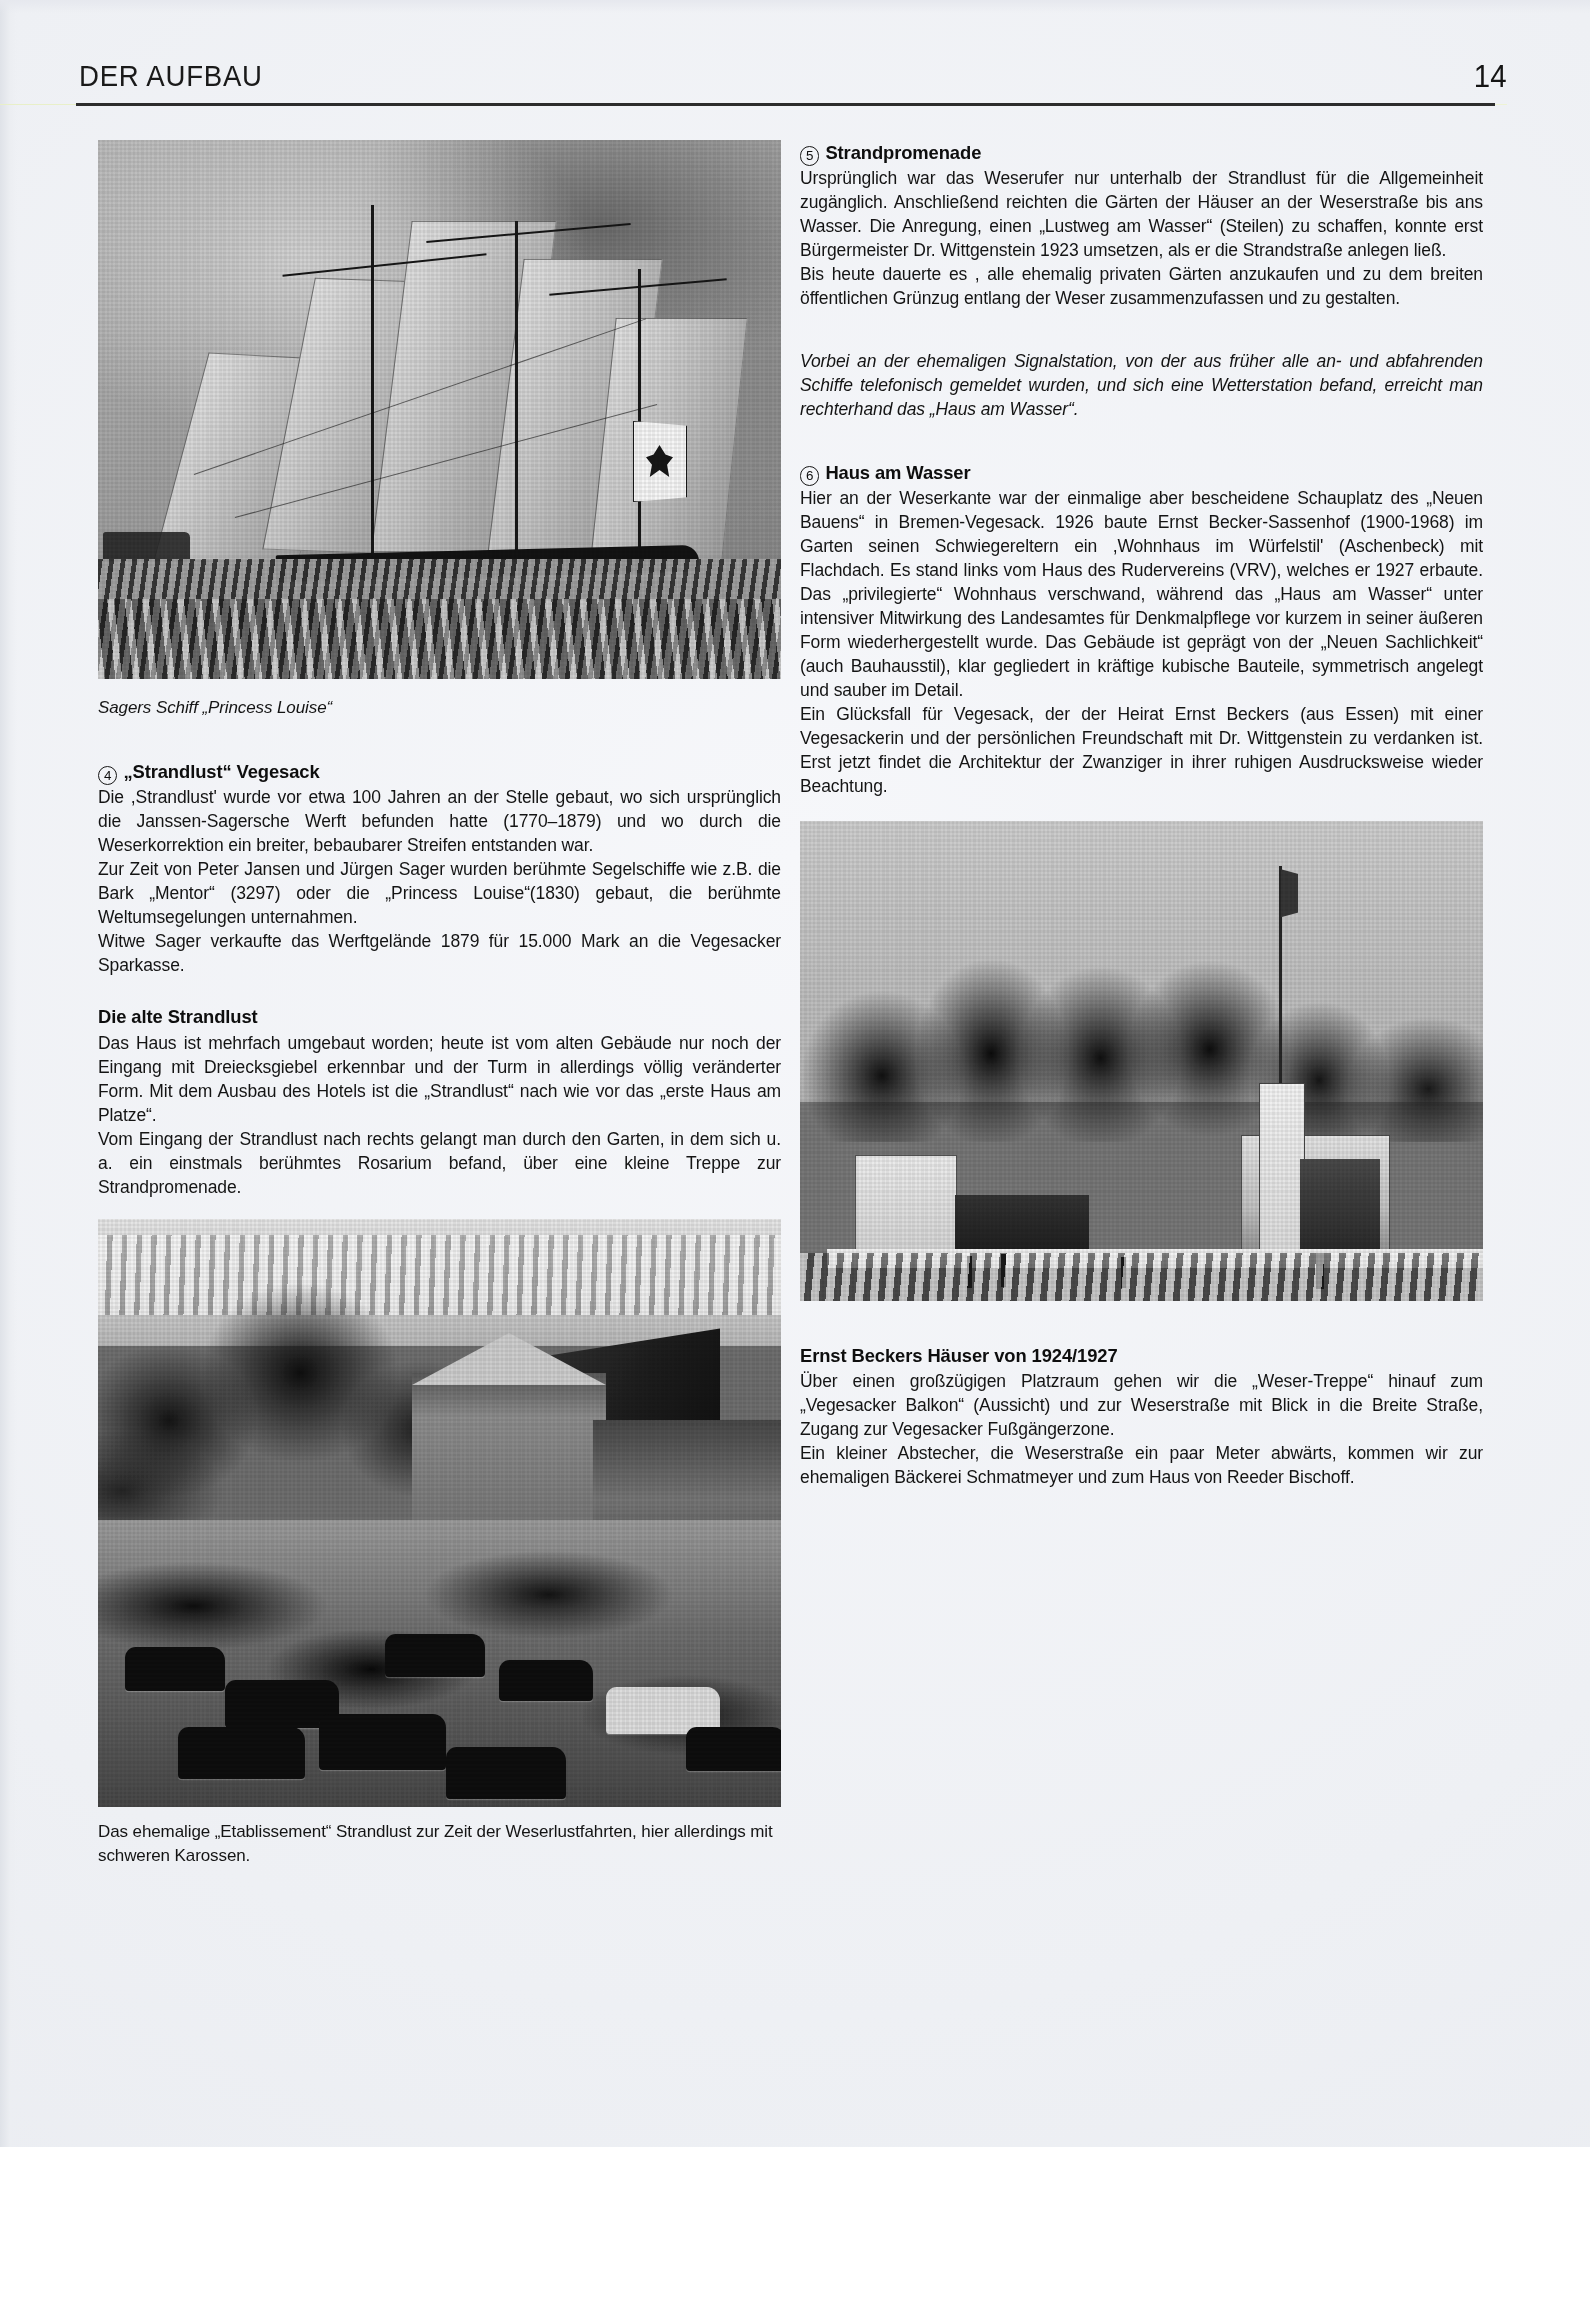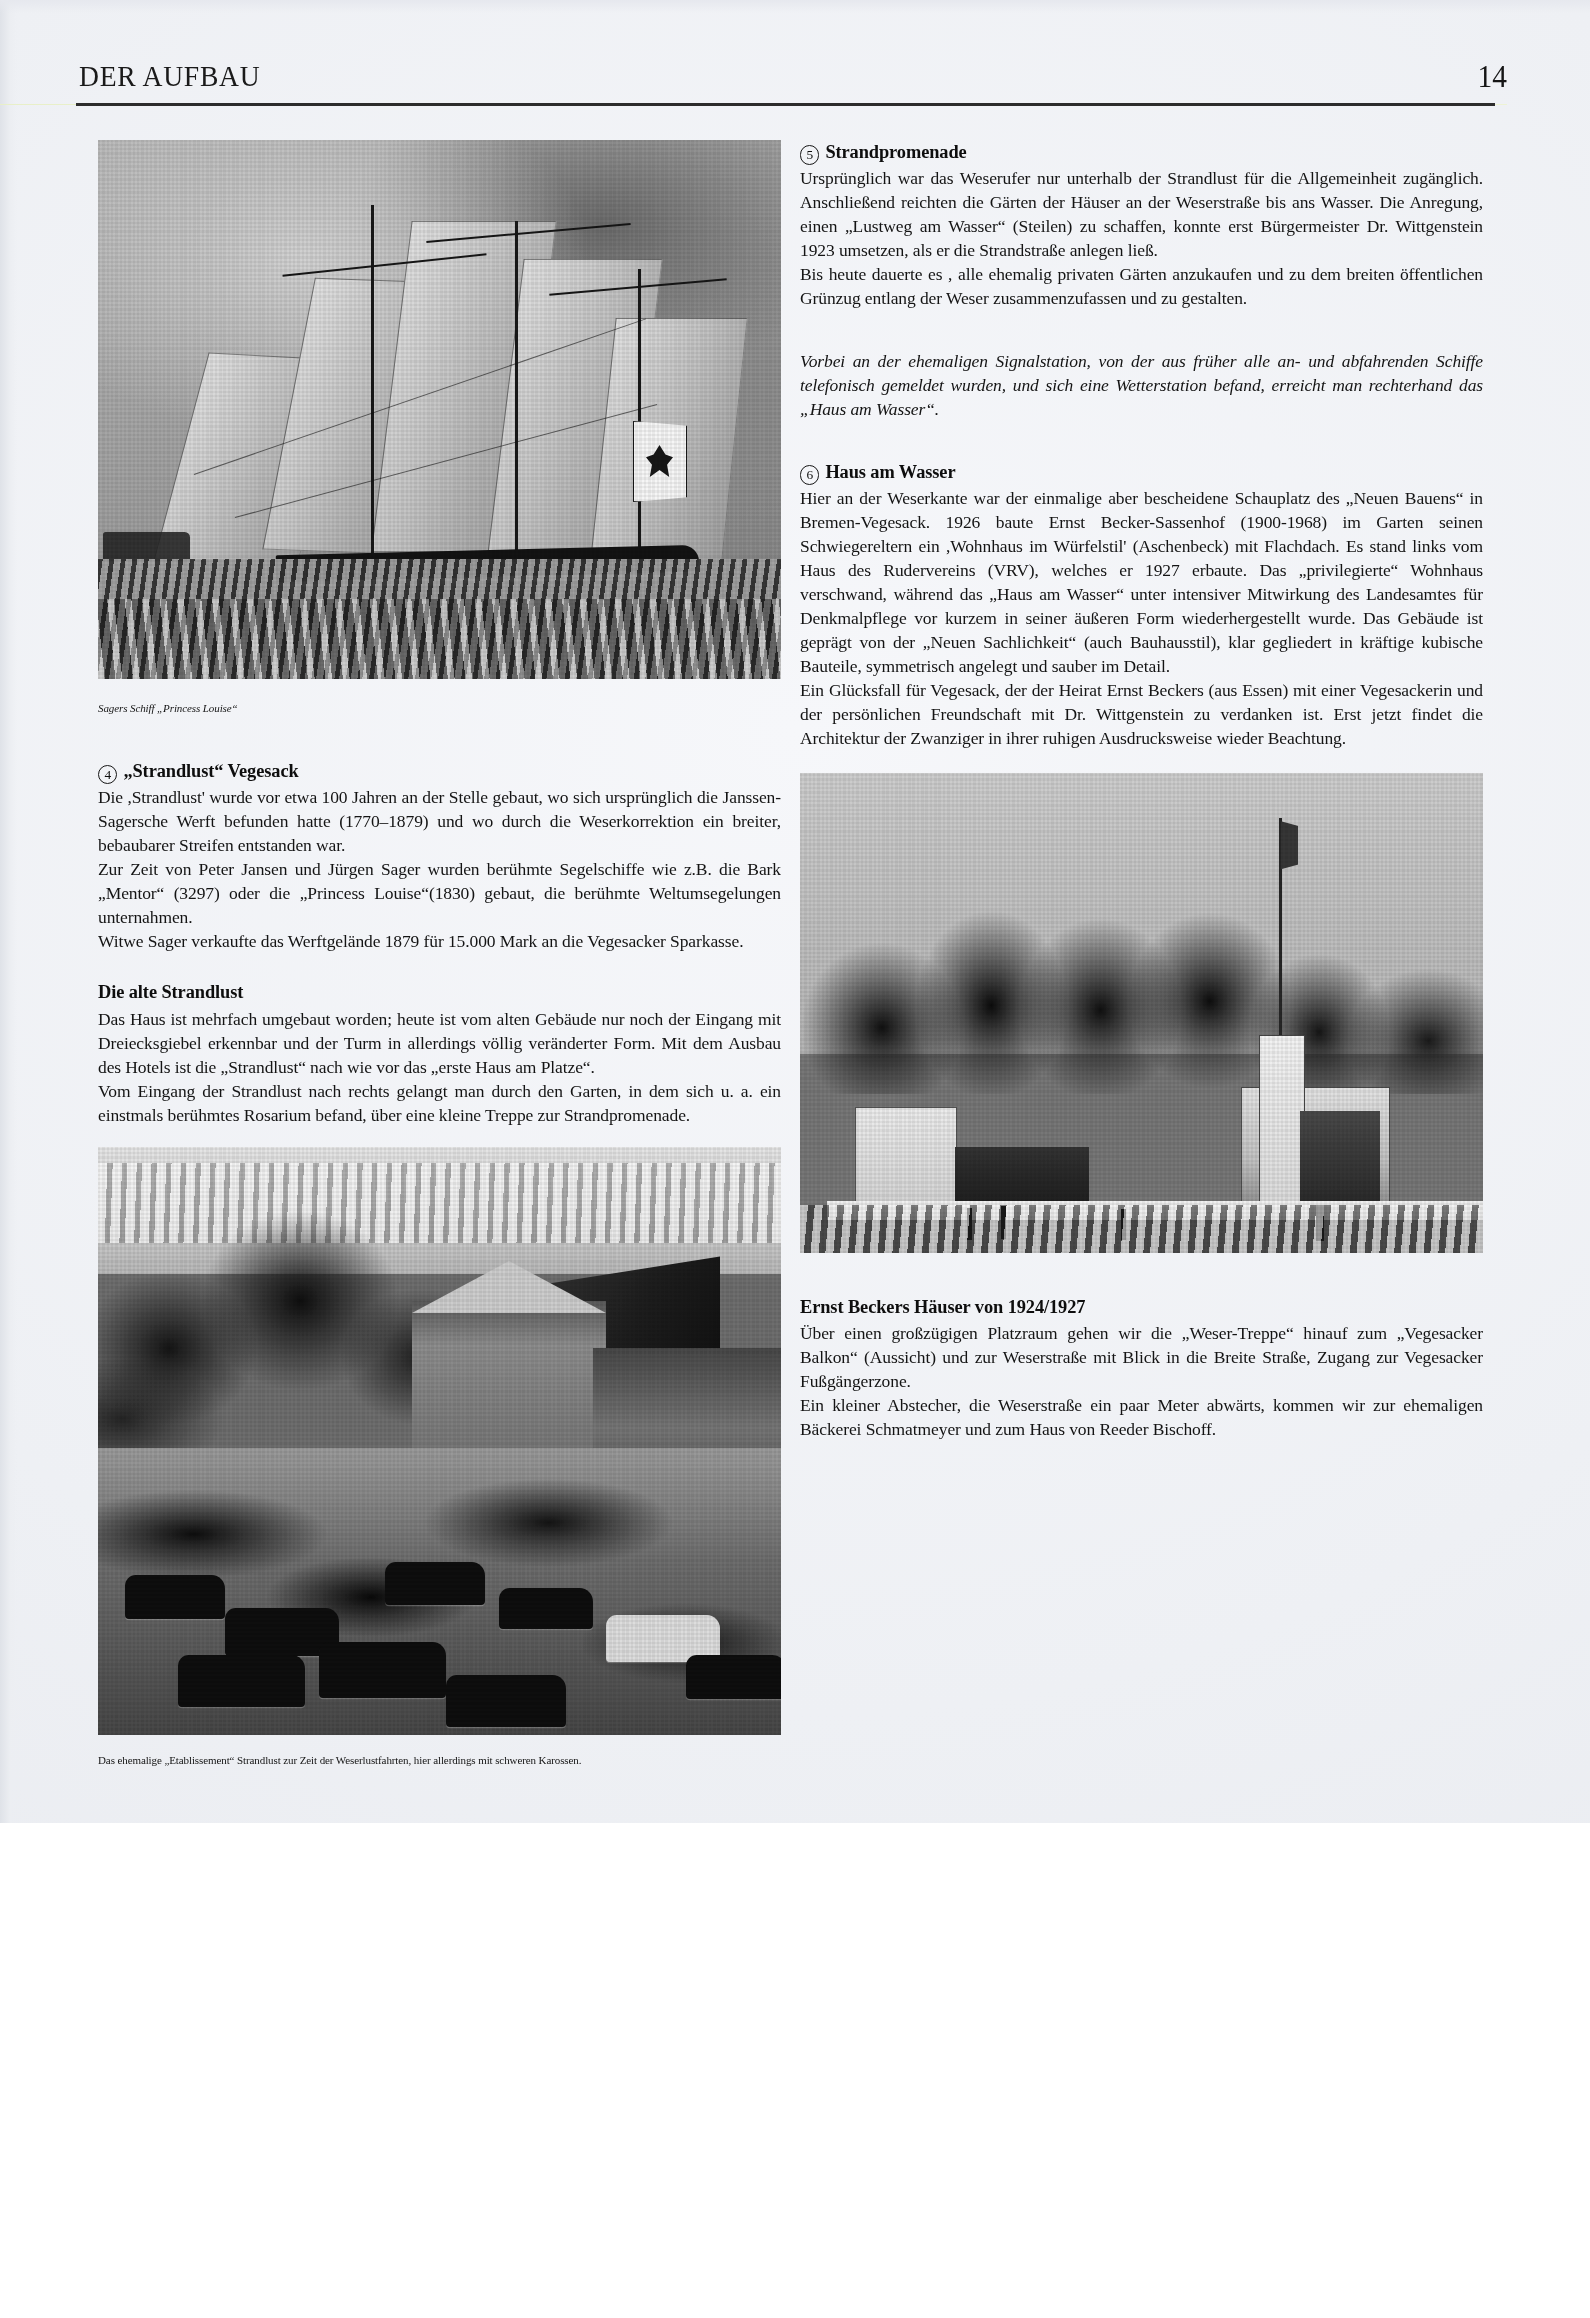--- a/index.html
+++ b/index.html
@@ -3,23 +3,23 @@
 <meta charset="utf-8">
 <style>
   html, body {
     margin: 0;
     padding: 0;
     background: #ffffff;
   }
   .page {
     position: relative;
     width: 1591px;
-    height: 1823px;
+    height: 2147px;
     background: #fde047;
-    font-family: Liberation Serif, serif;
+    font-family: Liberation Sans, sans-serif;
     overflow: hidden;
   }
   
   .paper-bg {
     position: absolute;
     inset: 0;
     background:
       radial-gradient(ellipse 120% 90% at 50% 40%, #f6f7fa 0%, #eef0f4 60%, #e9ebf0 100%);
     pointer-events: none;
   }
@@ -134,21 +134,21 @@
     border-radius: 50%;
     font-size: 13.4px;
     font-weight: 400;
     line-height: 1;
     flex: 0 0 auto;
     position: relative;
     top: 1.3px;
     box-sizing: border-box;
   }
   .caption {
-    font-size: 11px;
+    font-size: 17px;
     line-height: 24px;
     font-style: italic;
     font-stretch: condensed;
     text-align: left;
     margin: 0;
     letter-spacing: -0.1px;
   }
   .caption.upright {
     font-style: normal;
   }

